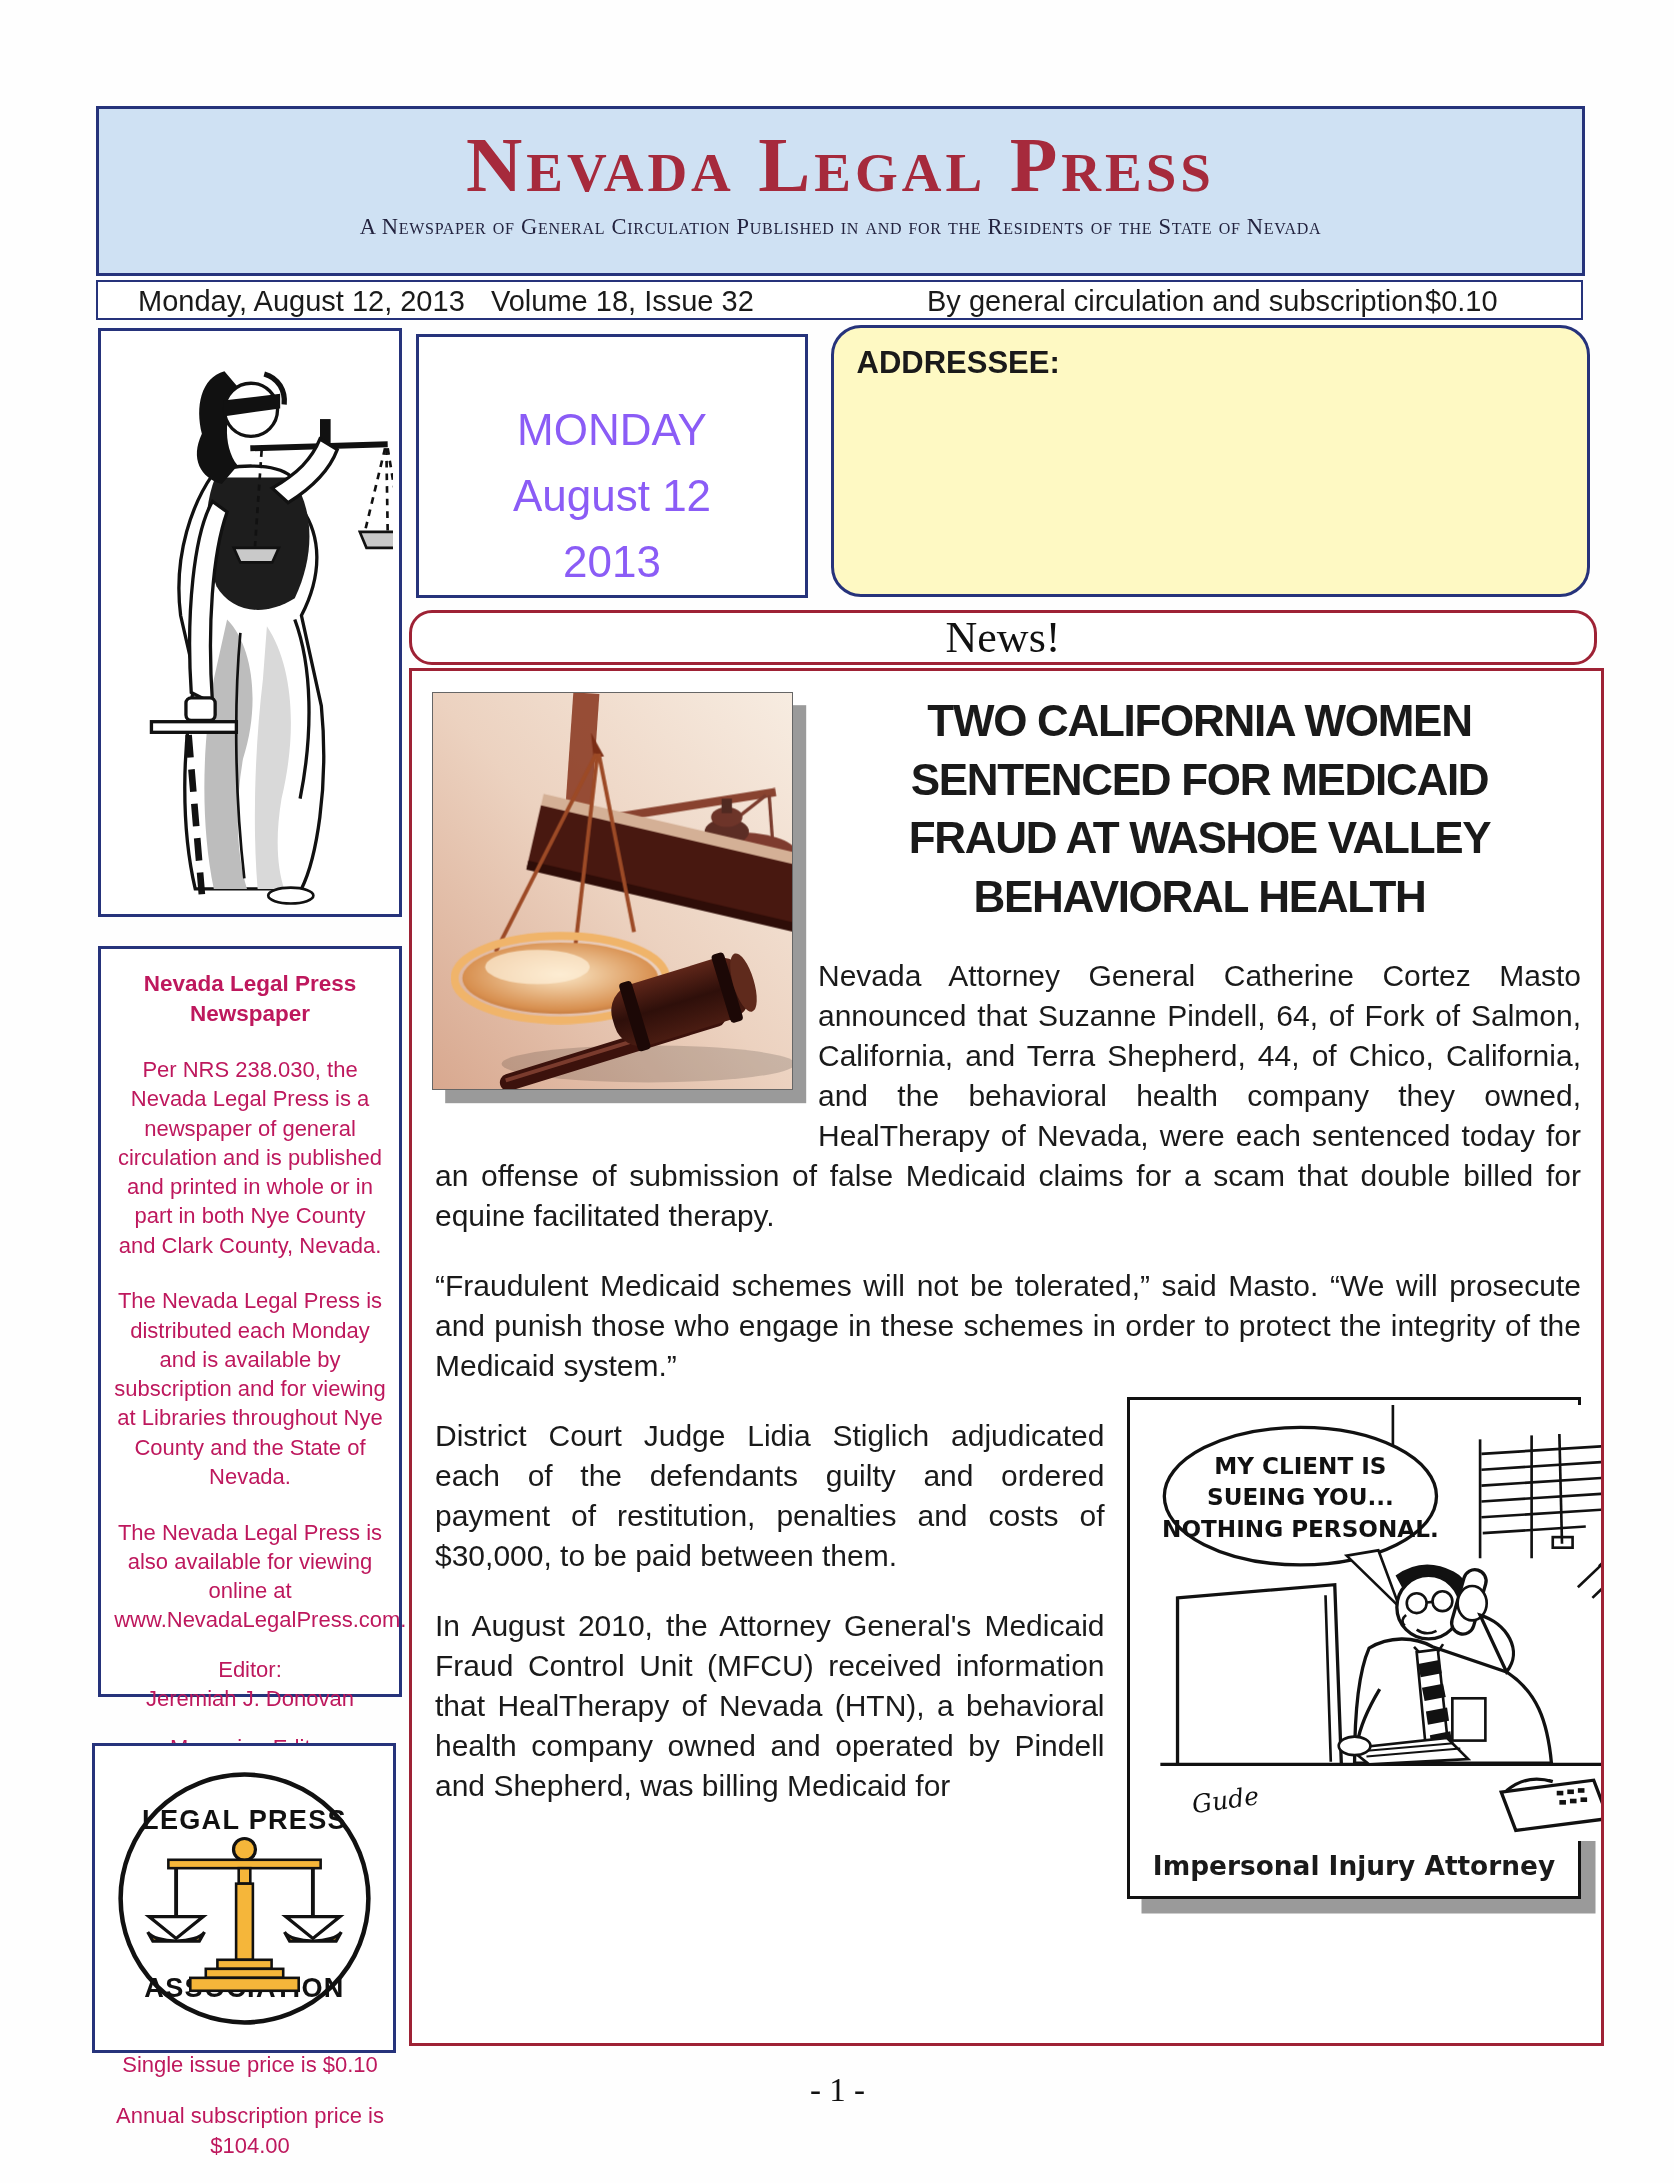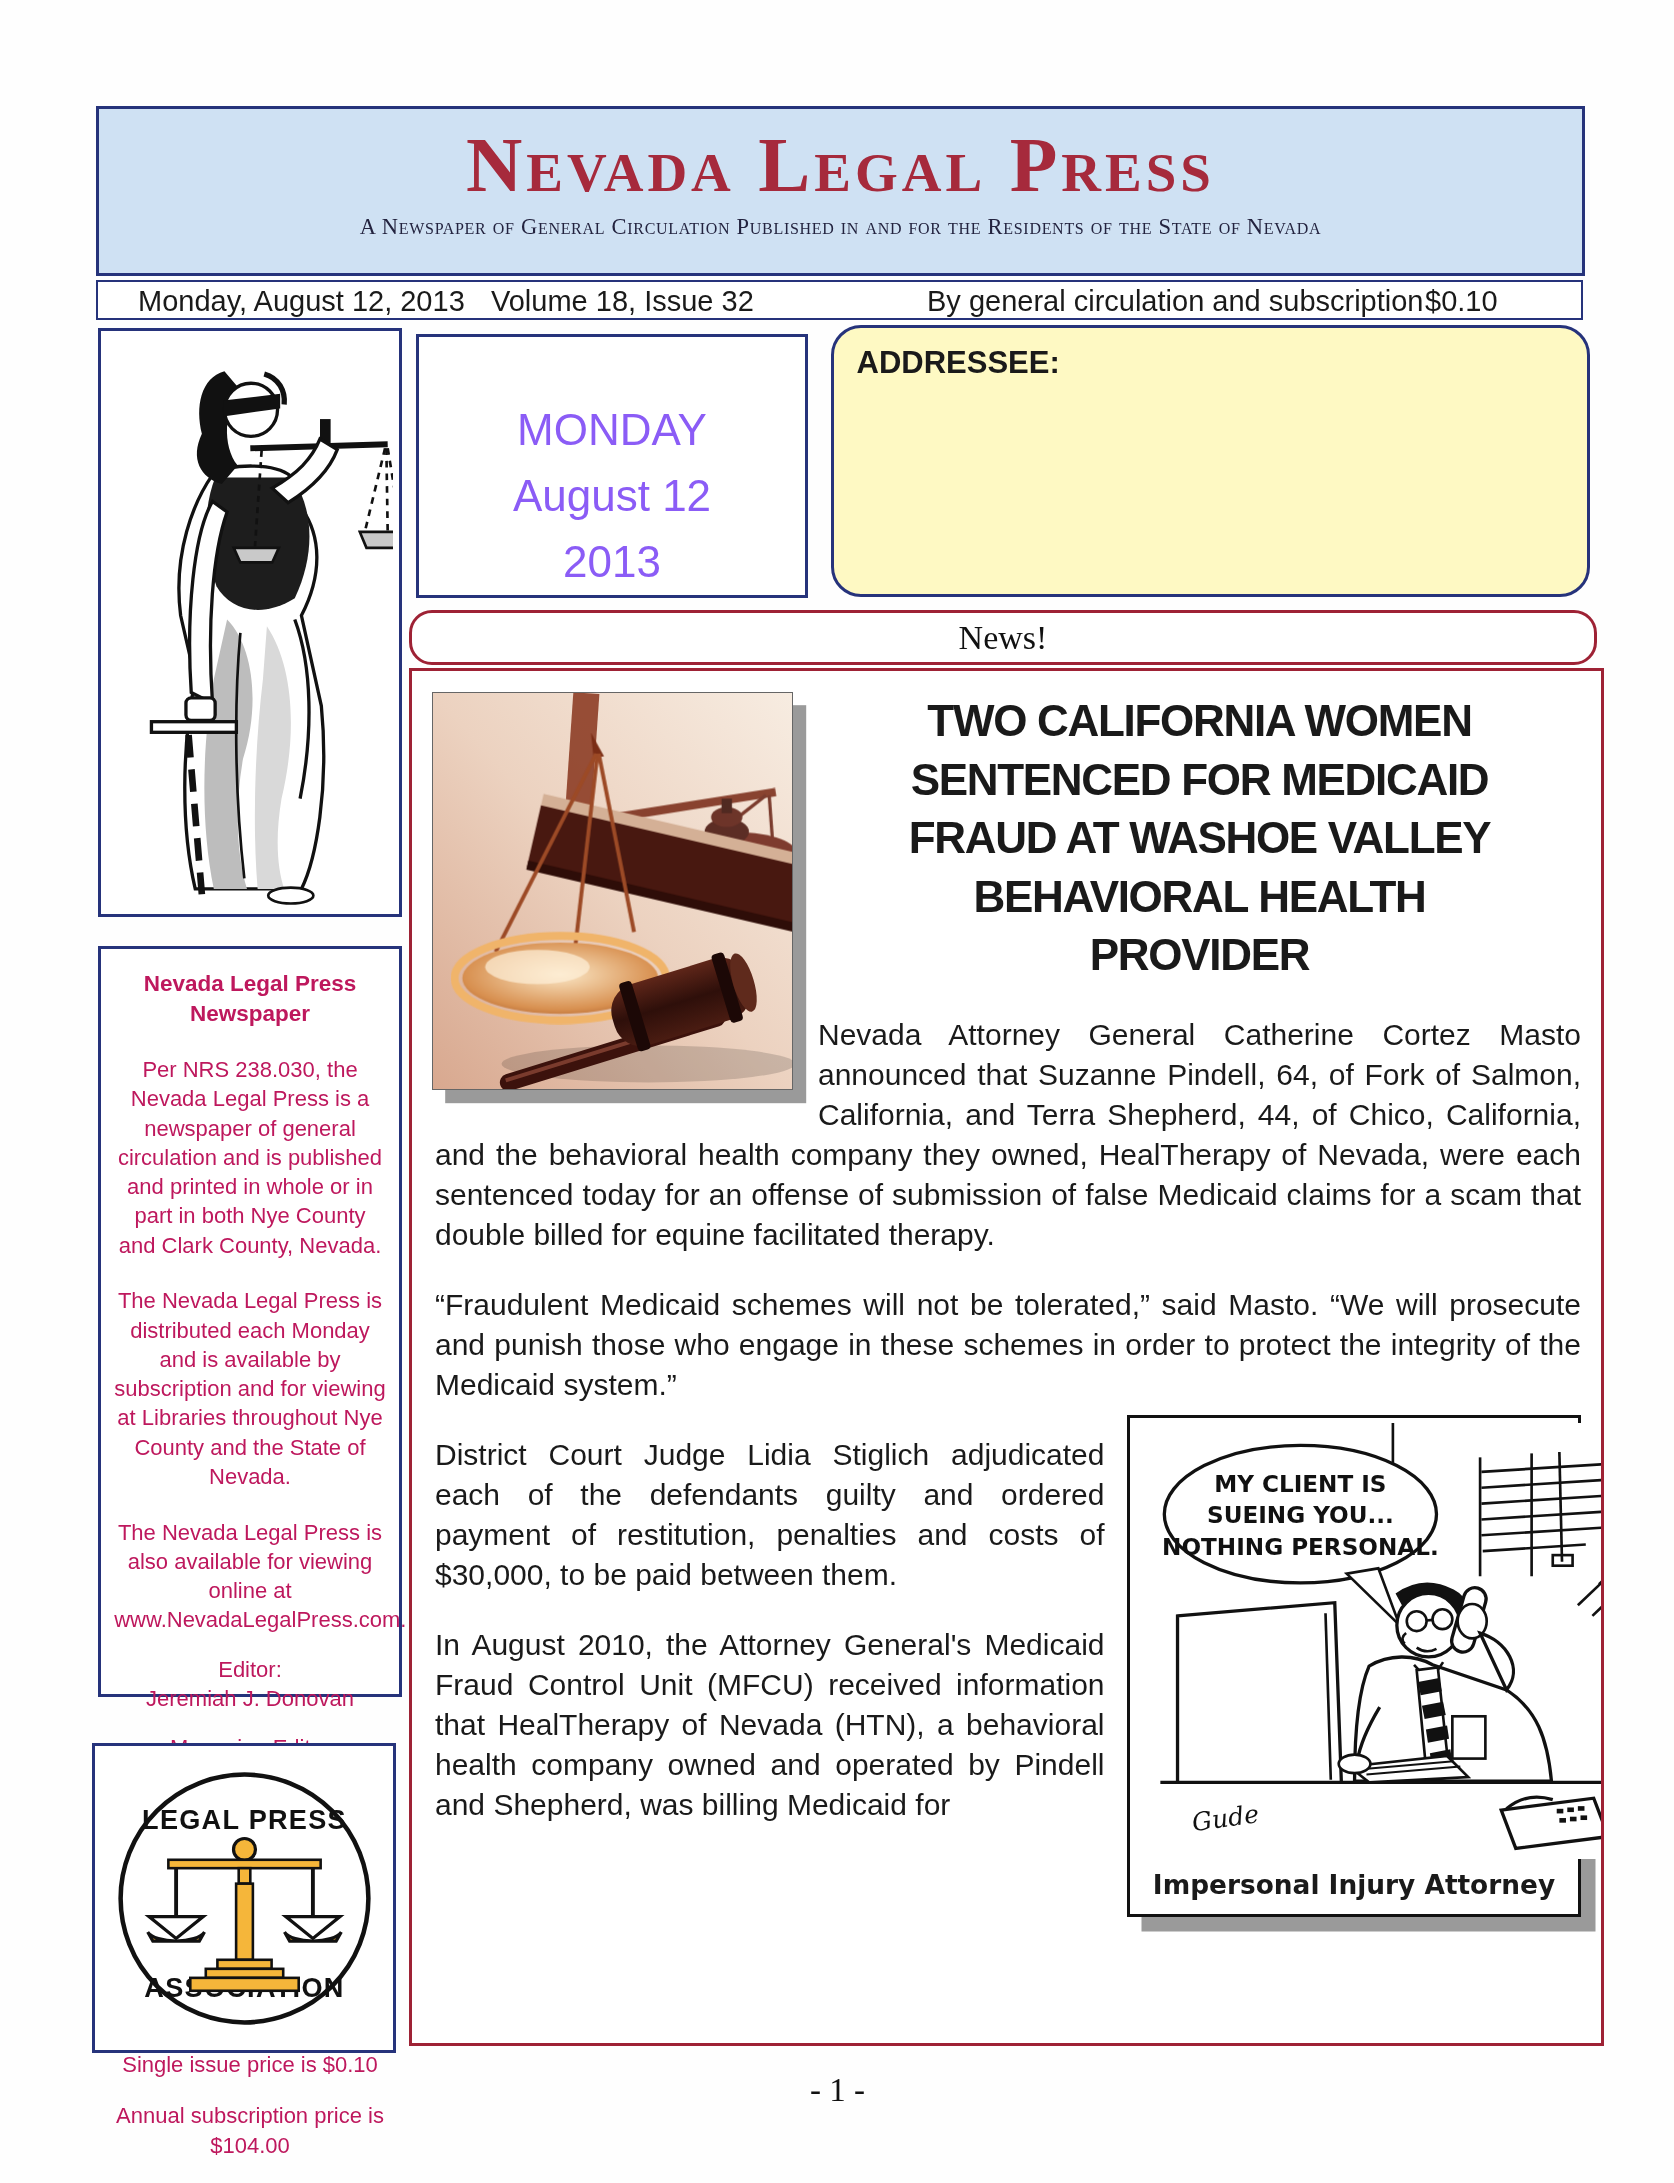--- a/index.html
+++ b/index.html
@@ -50,21 +50,21 @@
   #addressee-box{
     left:831px;top:325px;width:753px;height:266px;
     border:3.3px solid #26337b;border-radius:30px;background:#fef9c3;
   }
   #addressee-box .lbl{margin:17px 0 0 22.5px;font-size:31px;font-weight:bold;}
   
   .redbox{border:3.3px solid #9e2235;background:#fff;}
   #news-banner{
     left:409px;top:610px;width:1182px;height:49px;
     display:flex;align-items:center;justify-content:center;
-    font-family:"Liberation Serif", serif;font-size:34px;color:#111;border-radius:23px;
+    font-family:"Liberation Serif", serif;font-size:44px;color:#111;border-radius:23px;
   }
   #article-box{
     left:409px;top:668px;width:1149px;height:1338px;
     padding:17px 20px;overflow:hidden;
   }
   .photo-wrap{float:left;width:362px;margin:4px 24px 40px 0;}
   .photo{width:359px;height:396px;border:1.3px solid #666;box-shadow:13.2px 13.2px 0 #9a9a9a;display:block;}
   .headline{
     font-weight:bold;font-size:44px;line-height:1.33;text-align:center;
     letter-spacing:-1.3px;padding-top:4px;
@@ -275,21 +275,20 @@
         <ellipse cx="480" cy="468" rx="16" ry="46" fill="#5f2a1c"></ellipse>
       </g>
     </svg>
   </div>
 
   <div class="headline">
     <div>TWO CALIFORNIA WOMEN</div>
     <div>SENTENCED FOR MEDICAID</div>
     <div>FRAUD AT WASHOE VALLEY</div>
     <div>BEHAVIORAL HEALTH</div>
-    <div>PROVIDER</div>
   </div>
 
   <p>Nevada Attorney General Catherine Cortez Masto announced that Suzanne Pindell, 64, of Fork of Salmon, California, and Terra Shepherd, 44, of Chico, California, and the behavioral health company they owned, HealTherapy of Nevada, were each sentenced today for an offense of submission of false Medicaid claims for a scam that double billed for equine facilitated therapy.</p>
   <p>“Fraudulent Medicaid schemes will not be tolerated,” said Masto.  “We will prosecute and punish those who engage in these schemes in order to protect the integrity of the Medicaid system.”</p>
 
   <div class="cartoon-wrap">
     <div class="cartoon-box">
       <svg viewBox="0 0 740 660">
         <rect width="740" height="660" fill="#ffffff"></rect>
 

